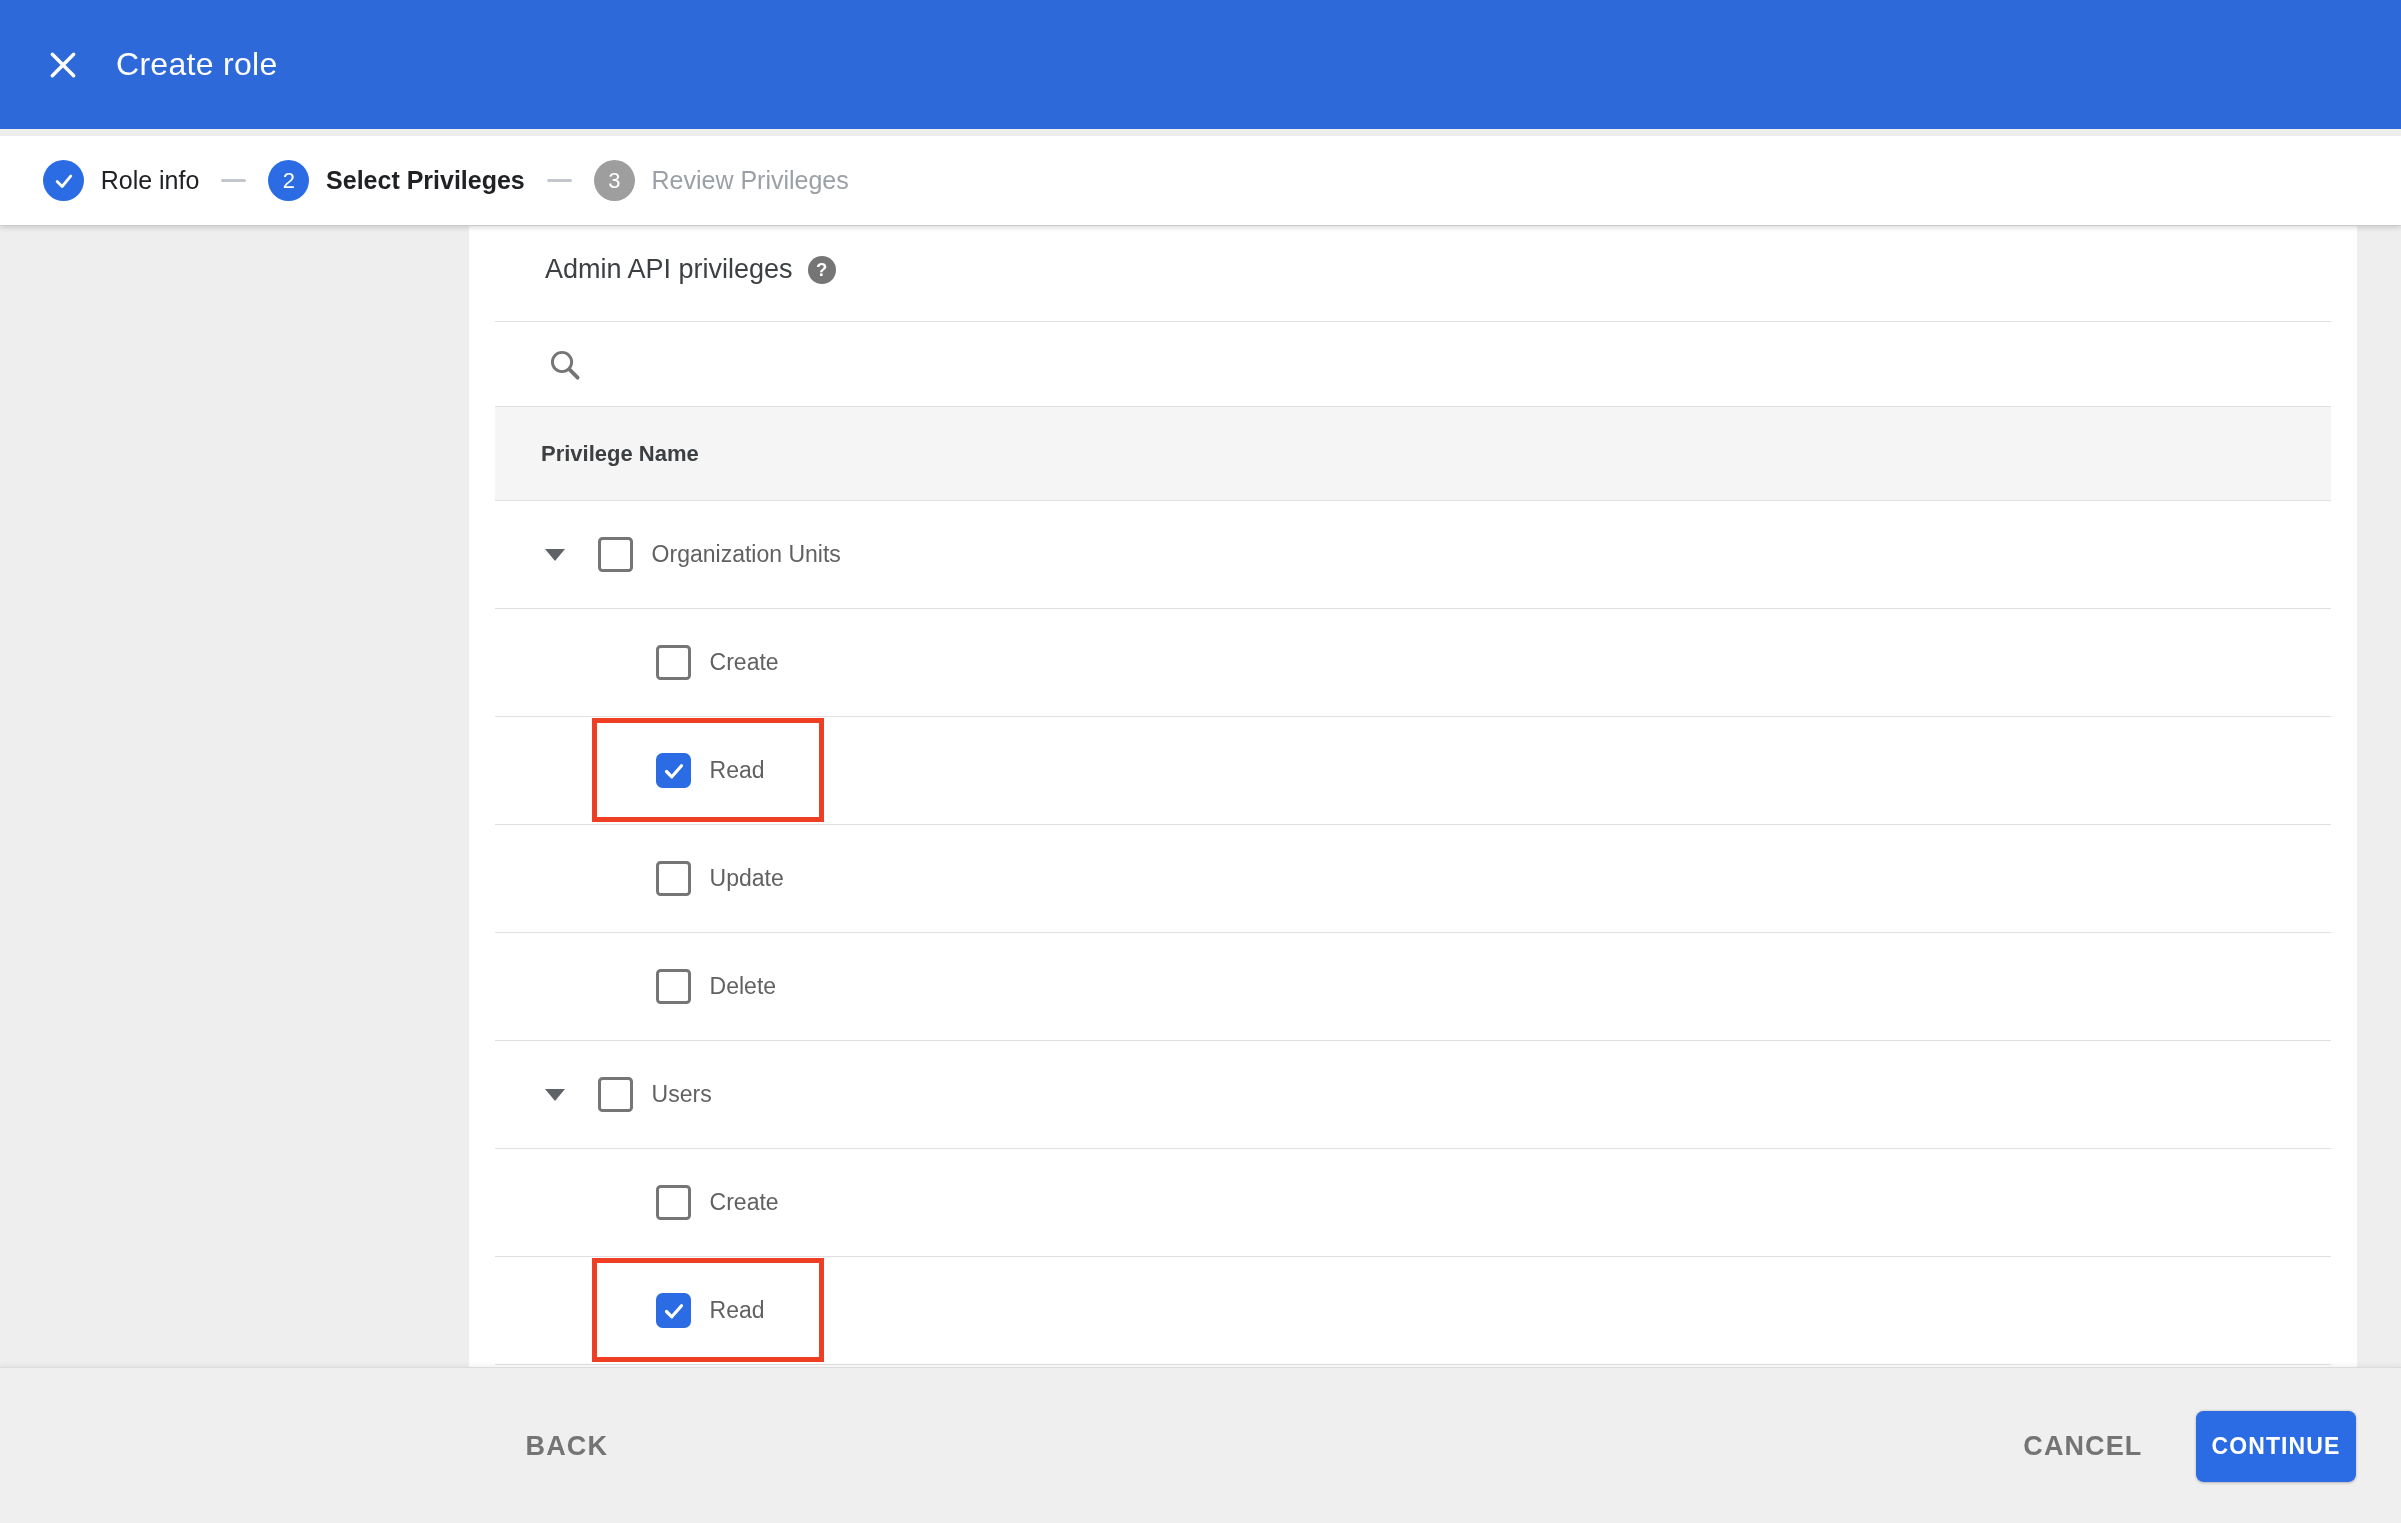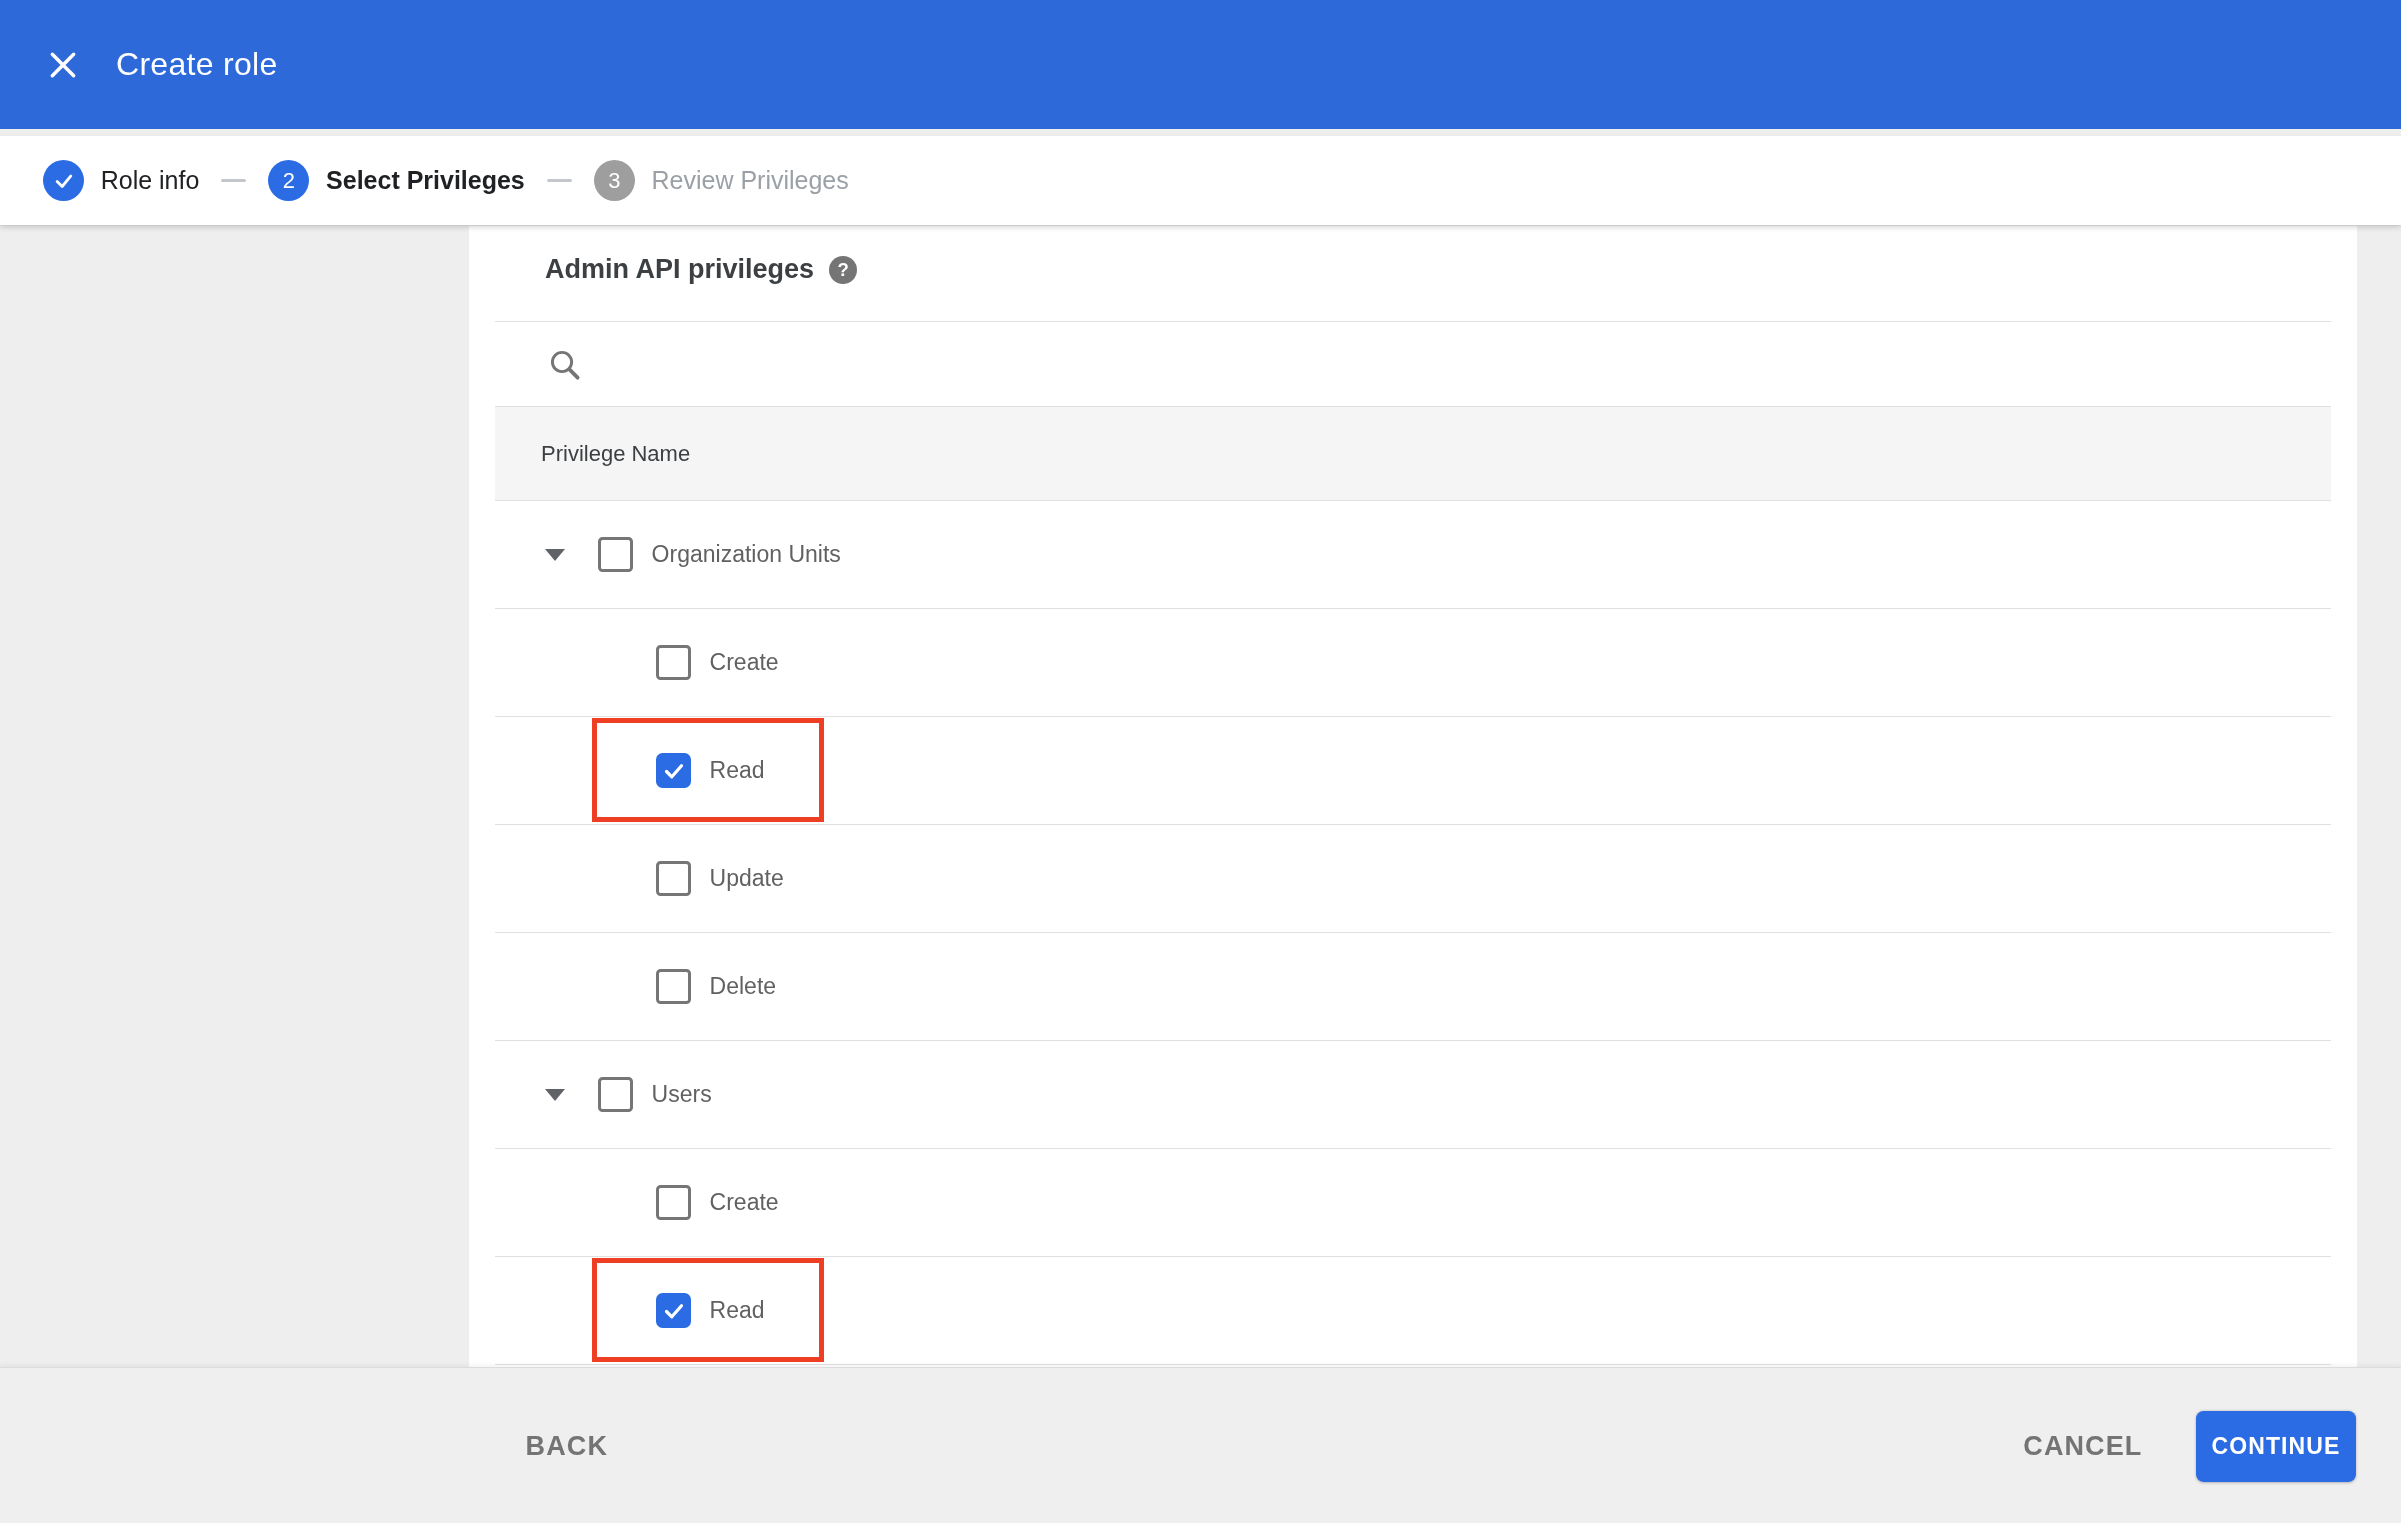--- a/index.html
+++ b/index.html
@@ -39,40 +39,40 @@
   
   .card{
     position:absolute;left:469px;top:218px;width:1888px;bottom:156px;
     background:#ffffff;overflow:hidden;
   }
   .card-inner{margin:0 26px;}
   .heading-row{
     height:103px;border-bottom:0.9px solid #e0e0e0;
     display:flex;align-items:center;padding-left:50px;
   }
-  .heading-row h2{margin:0 15px 0 0;font-size:27px;font-weight:700;color:#3c4043;}
+  .heading-row h2{margin:0 15px 0 0;font-size:27px;font-weight:400;color:#3c4043;}
   .help-badge{
     width:28px;height:28px;border-radius:50%;background:#757575;flex:none;
     display:flex;align-items:center;justify-content:center;
     color:#ffffff;font-size:18.6px;font-weight:700;
   }
   .search-row{
     height:84px;border-bottom:0.9px solid #e0e0e0;
     display:flex;align-items:center;padding-left:52px;
   }
   .search-row input{
     border:none;outline:none;background:transparent;margin-left:26px;
     font-size:23px;color:#3c4043;width:1299px;
     font-family:"Liberation Sans","DejaVu Sans",sans-serif;
   }
   .search-row input::placeholder{color:#80868b;opacity:1;}
   .thead-row{
     height:93px;background:#f5f5f5;border-bottom:0.9px solid #e0e0e0;
     display:flex;align-items:center;padding-left:46px;
-    font-size:22px;font-weight:400;color:#3c4043;
+    font-size:22px;font-weight:700;color:#3c4043;
   }
   
   .rows{position:relative;}
   .prow{
     height:107px;border-bottom:0.9px solid #e0e0e0;background:#fff;
     display:flex;align-items:center;position:relative;
   }
   .prow.parent{padding-left:50px;}
   .prow.child{padding-left:161px;}
   .tri{

